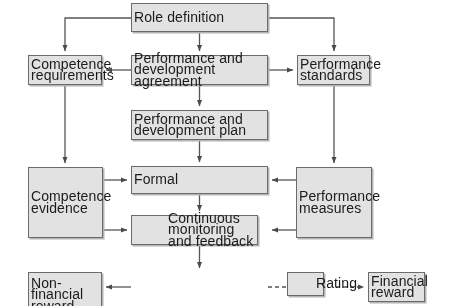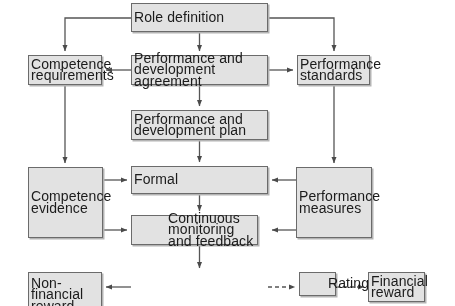--- a/index.html
+++ b/index.html
@@ -120,20 +120,20 @@
   </div>
   <div class="node" style="left: 296px; top: 167px; width: 76px; height: 71px;">
     <span>Performance<br>measures</span>
   </div>
   <div class="node" style="left: 131px; top: 215px; width: 127px; height: 30px; padding-left: 36px;">
     <span>Continuous monitoring<br>and feedback</span>
   </div>
   <div class="node" style="left: 28px; top: 272px; width: 74px; height: 46px;">
     <span>Non-financial<br>reward</span>
   </div>
-  <div class="node" style="left: 299px; top: 272px; width: 37px; height: 24px; padding-left: 28px;">
+  <div class="node" style="left: 287px; top: 272px; width: 37px; height: 24px; padding-left: 28px;">
     <span>Rating</span>
   </div>
   <div class="node" style="left: 368px; top: 272px; width: 57px; height: 30px;">
     <span>Financial<br>reward</span>
   </div>
 
 </div>
 
 </body></html>

